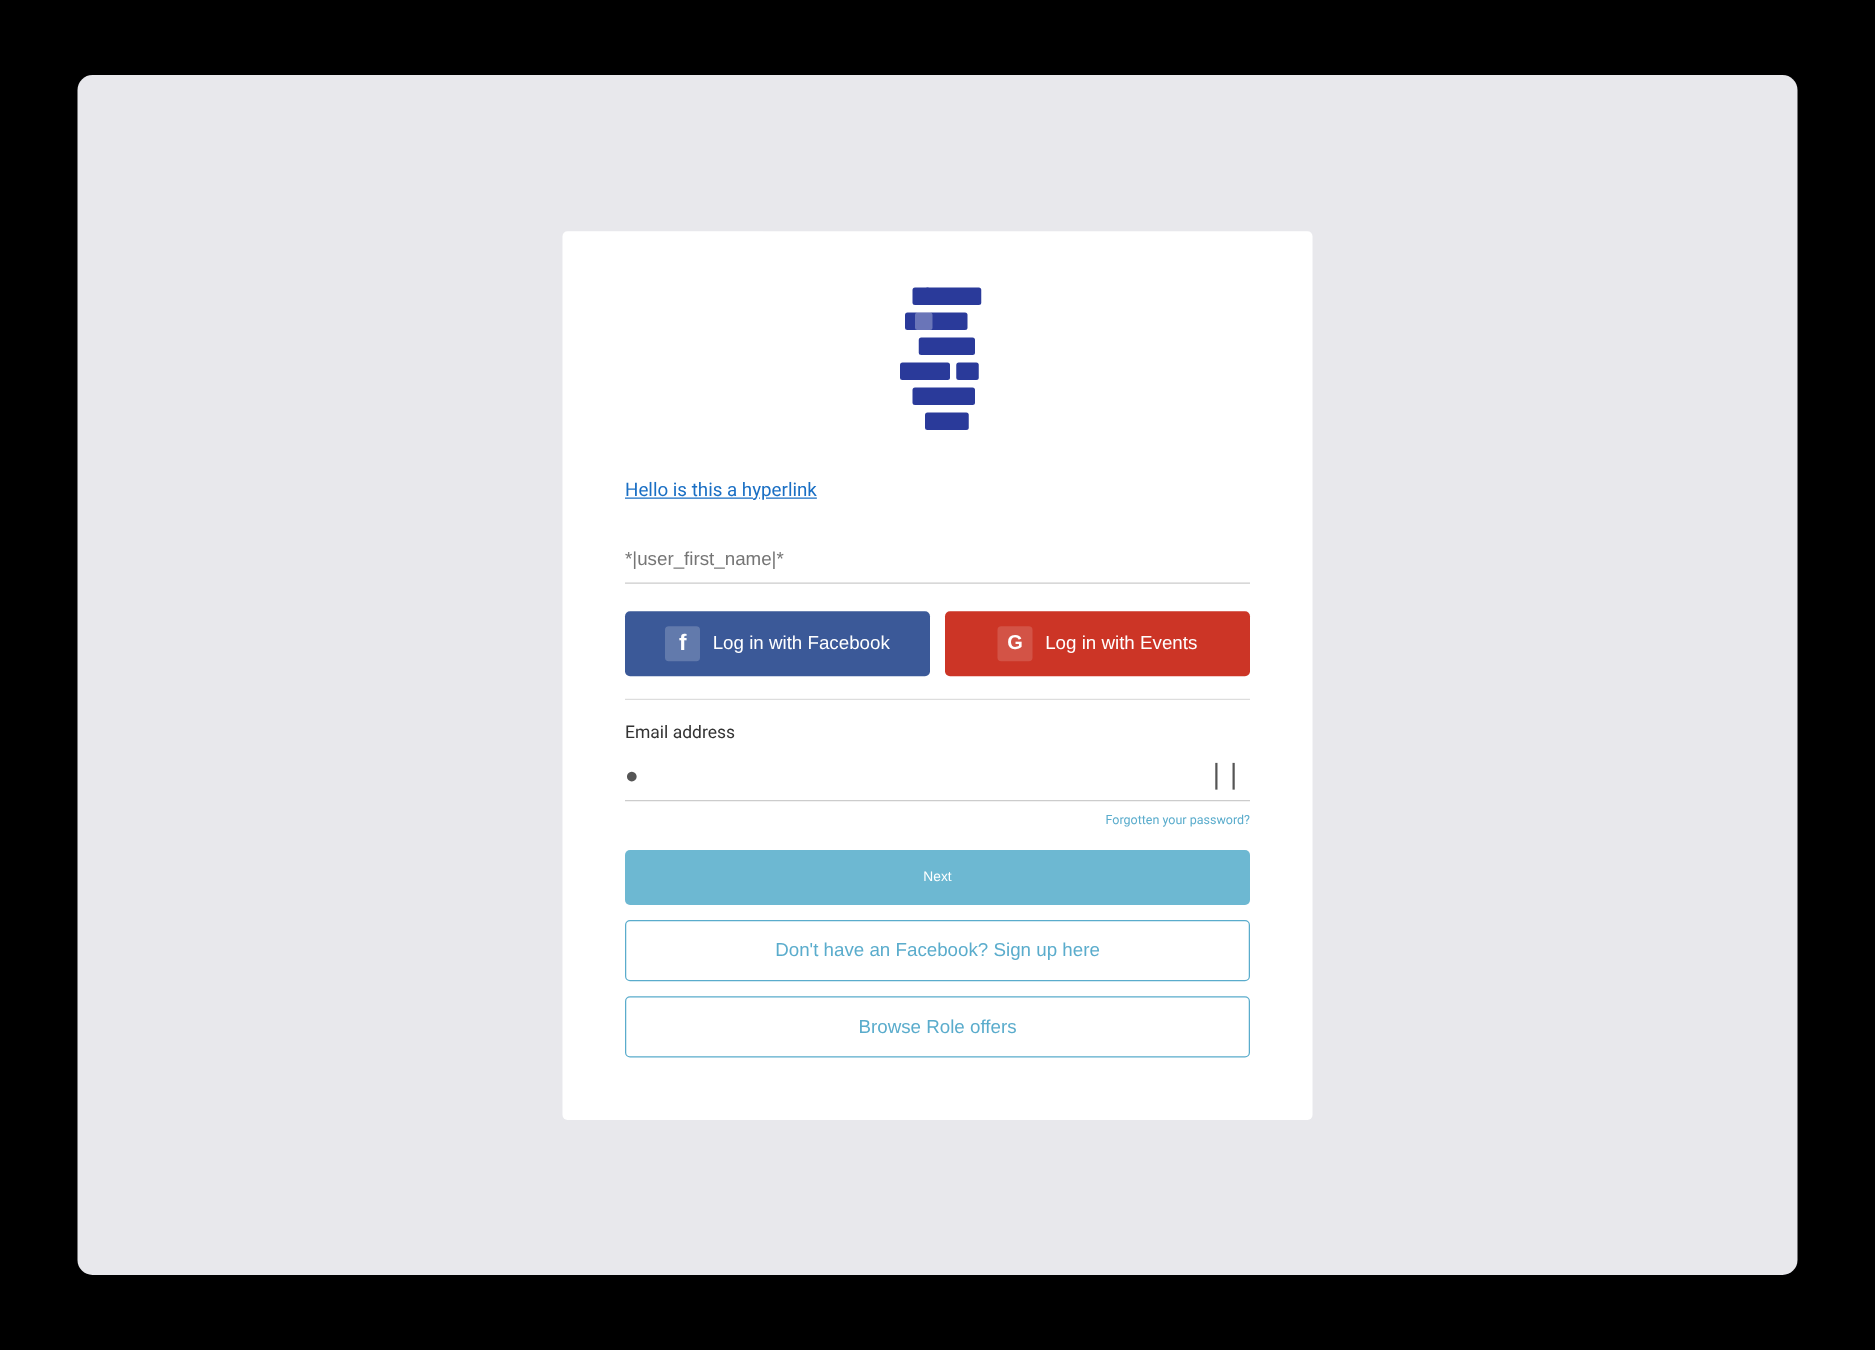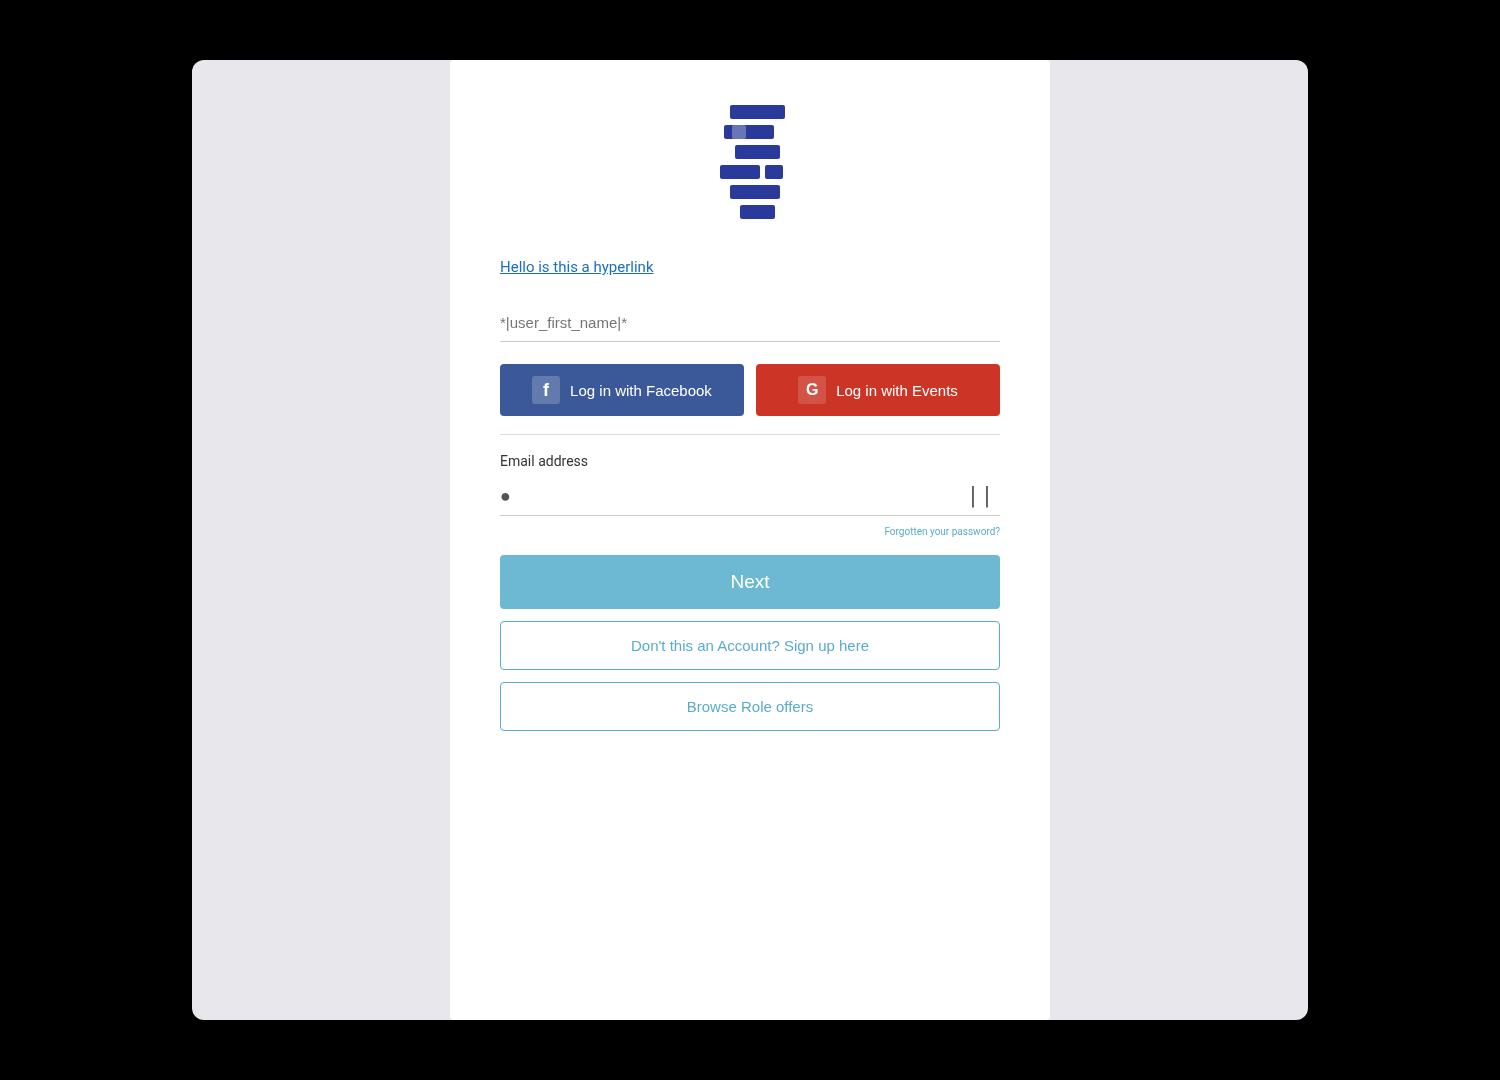--- a/index.html
+++ b/index.html
@@ -12,25 +12,26 @@
       width: 1500px;
       height: 1080px;
       background-color: #000;
       display: flex;
       align-items: center;
       justify-content: center;
       font-family: -apple-system, BlinkMacSystemFont, 'Segoe UI', Roboto, sans-serif;
     }
 
     .outer-frame {
-      width: 1116px;
+      width: 1376px;
       height: 960px;
       background-color: #e8e8ec;
       border-radius: 12px;
       display: flex;
+      align-items: center;
       justify-content: center;
       box-shadow: 0 4px 32px rgba(0,0,0,0.4);
     }
 
     .card {
       width: 600px;
       background: #fff;
       border-radius: 4px;
       padding: 40px 50px 50px 50px;
       display: flex;
@@ -184,21 +185,21 @@
       margin-bottom: 18px;
     }
 
     .btn-next {
       width: 100%;
       background-color: #6db8d2;
       color: #fff;
       border: none;
       border-radius: 4px;
       padding: 16px;
-      font-size: 19px;
+      font-size: 11px;
       cursor: pointer;
       margin-bottom: 12px;
     }
 
     .btn-outline {
       width: 100%;
       background: #fff;
       color: #5aaccc;
       border: 1.5px solid #5aaccc;
       border-radius: 4px;
@@ -255,19 +256,19 @@
     <div class="email-input-container">
       <span class="person-icon">●</span>
       <input class="email-input" type="email" style="">
       <span class="biometric-icon">▏▏</span>
     </div>
 
     <a class="forgot-password">Forgotten your password?</a>
 
     <button class="btn-next">Next</button>
 
-    <button class="btn-outline">Don't this an Account? Sign up here</button>
+    <button class="btn-outline">Don't have an Facebook? Sign up here</button>
 
 
     <button class="btn-outline">Browse Role offers</button>
 
   </div>
 </div>
 
 </body></html>

